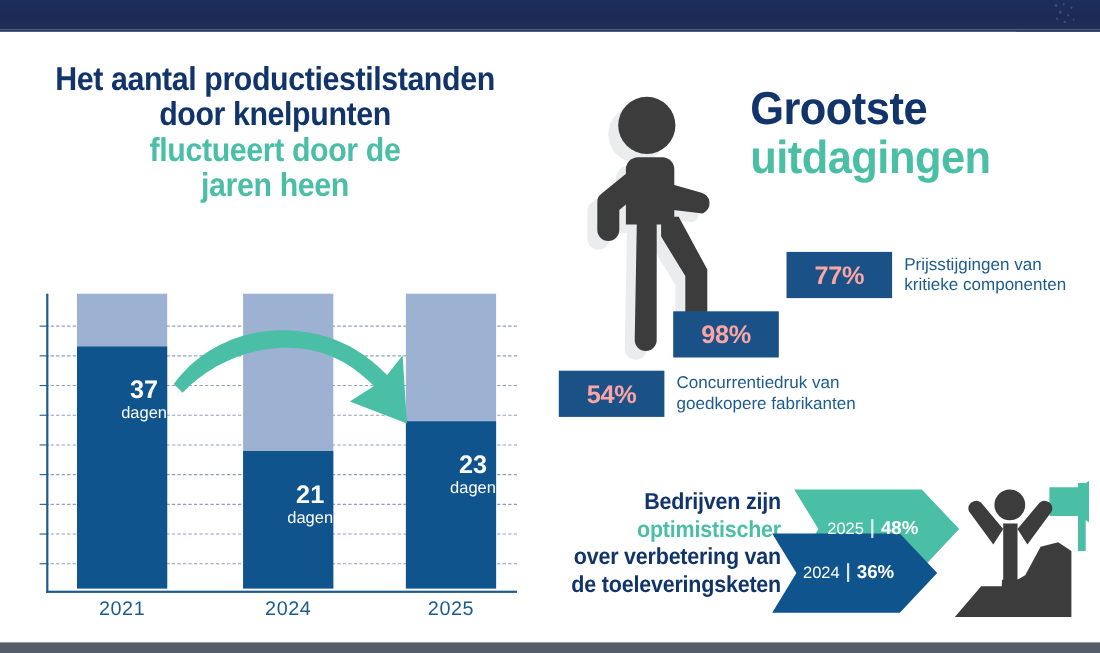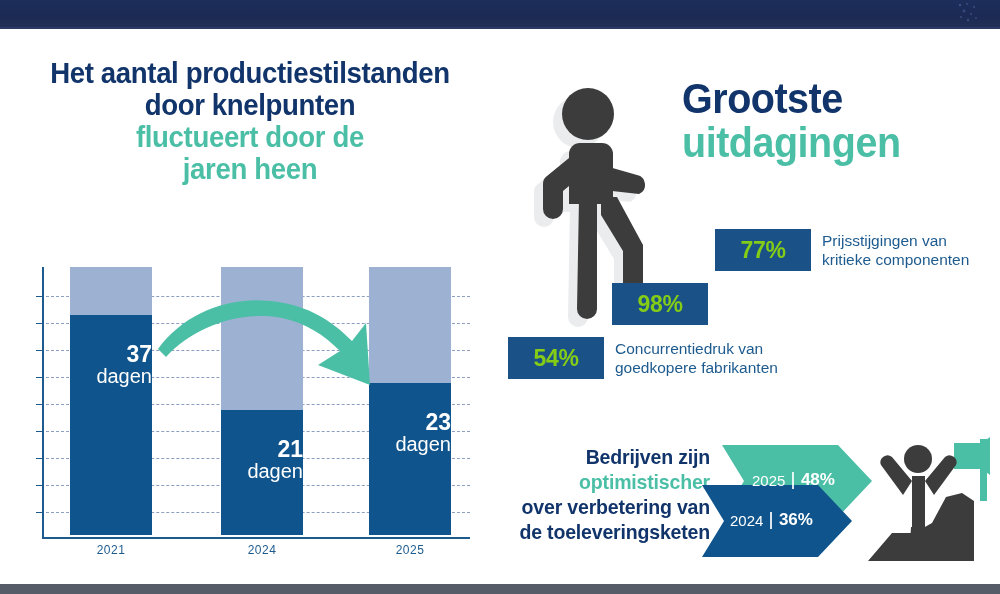--- a/index.html
+++ b/index.html
@@ -121,45 +121,46 @@
   .bar-fill {
     position: absolute;
     left: 0; bottom: 0;
     width: 100%;
     background: #0f548c;
   }
   .bar-val {
     position: absolute;
     left: 0;
     width: 100%;
-    text-align: right;
+    text-align: center;
     color: #ffffff;
     pointer-events: none;
+    padding-left: 20px;
   }
   .bar-num {
     font-family: "Liberation Sans Narrow", "Liberation Sans", sans-serif;
     font-weight: 700;
     font-size: 23px;
     line-height: 25px;
     display: block;
   }
   .bar-unit {
     font-family: "Liberation Sans", sans-serif;
     font-weight: 400;
-    font-size: 20px;
+    font-size: 15px;
     line-height: 18px;
     display: block;
   }
   .xlabel {
     position: absolute;
     top: 276px;
     width: 120px;
     text-align: center;
     color: #1d5b8f;
-    font-size: 12px;
+    font-size: 18px;
     font-weight: 400;
     letter-spacing: .5px;
   }
   .curve-arrow {
     position: absolute;
     left: 130px; top: 26px;
     width: 230px; height: 100px;
   }
 
   
@@ -185,21 +186,21 @@
     left: 500px; top: 200px;
     width: 500px; height: 150px;
   }
   .chal-row {
     position: absolute;
     display: flex;
     align-items: center;
   }
   .chal-badge {
     background: #1a5287;
-    color: #84cc16;
+    color: #fca5a5;
     font-family: "Liberation Sans Narrow", "Liberation Sans", sans-serif;
     font-weight: 700;
     font-size: 23px;
     letter-spacing: -0.3px;
     display: flex;
     align-items: center;
     justify-content: center;
     height: 42px;
     width: 96px;
   }

